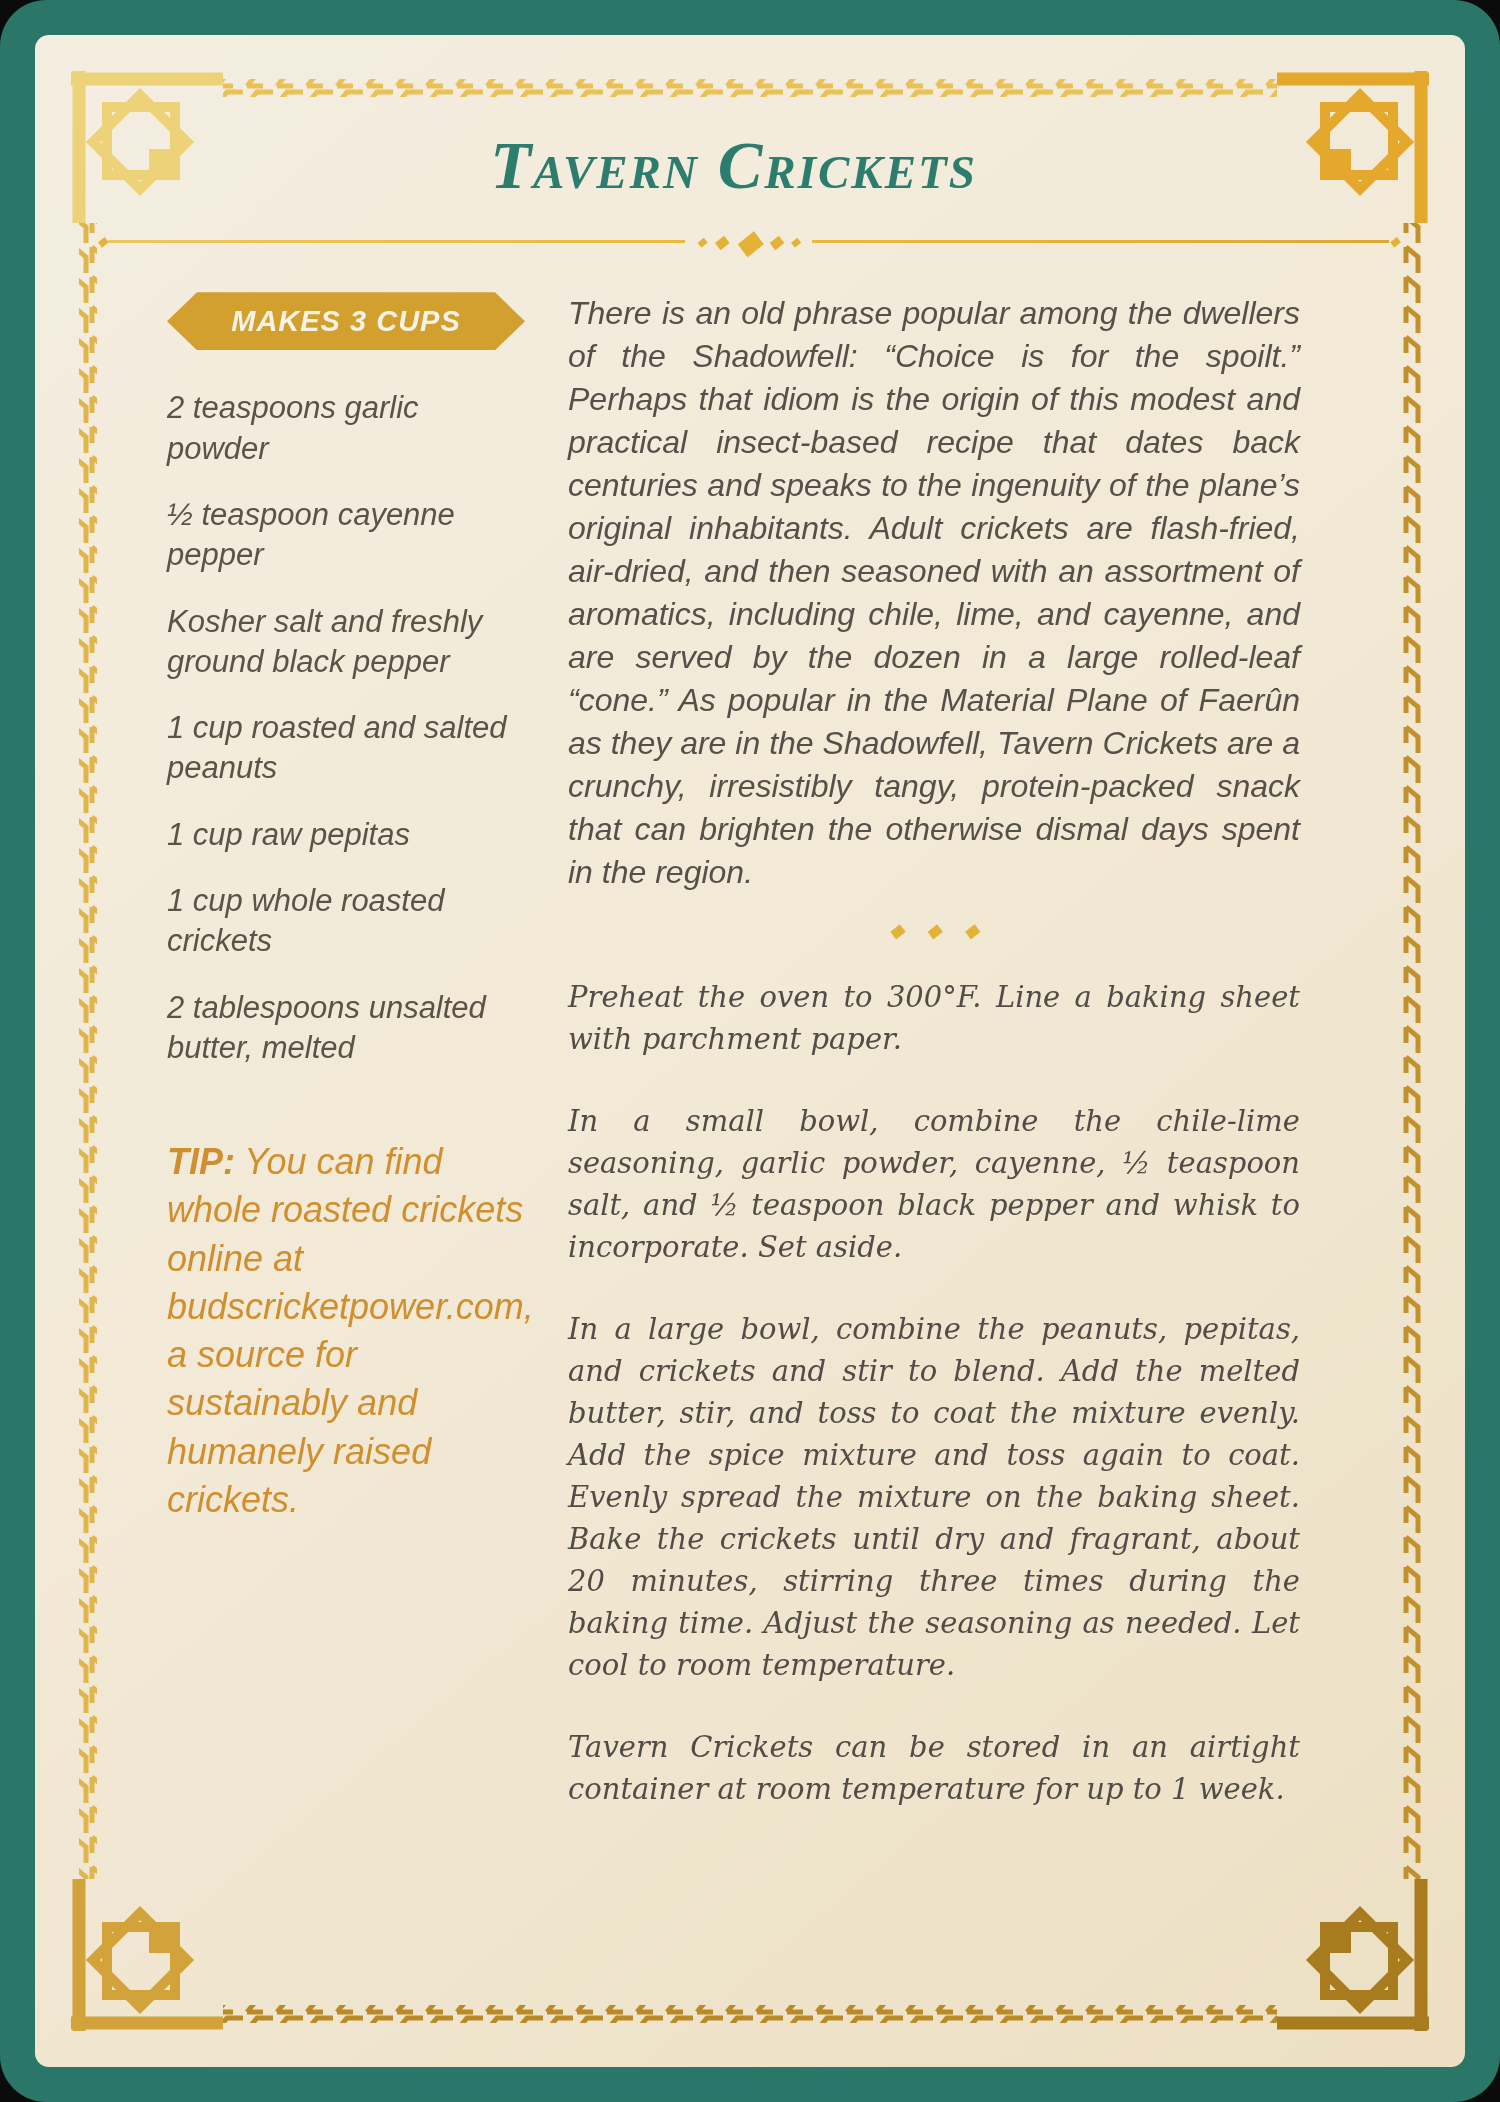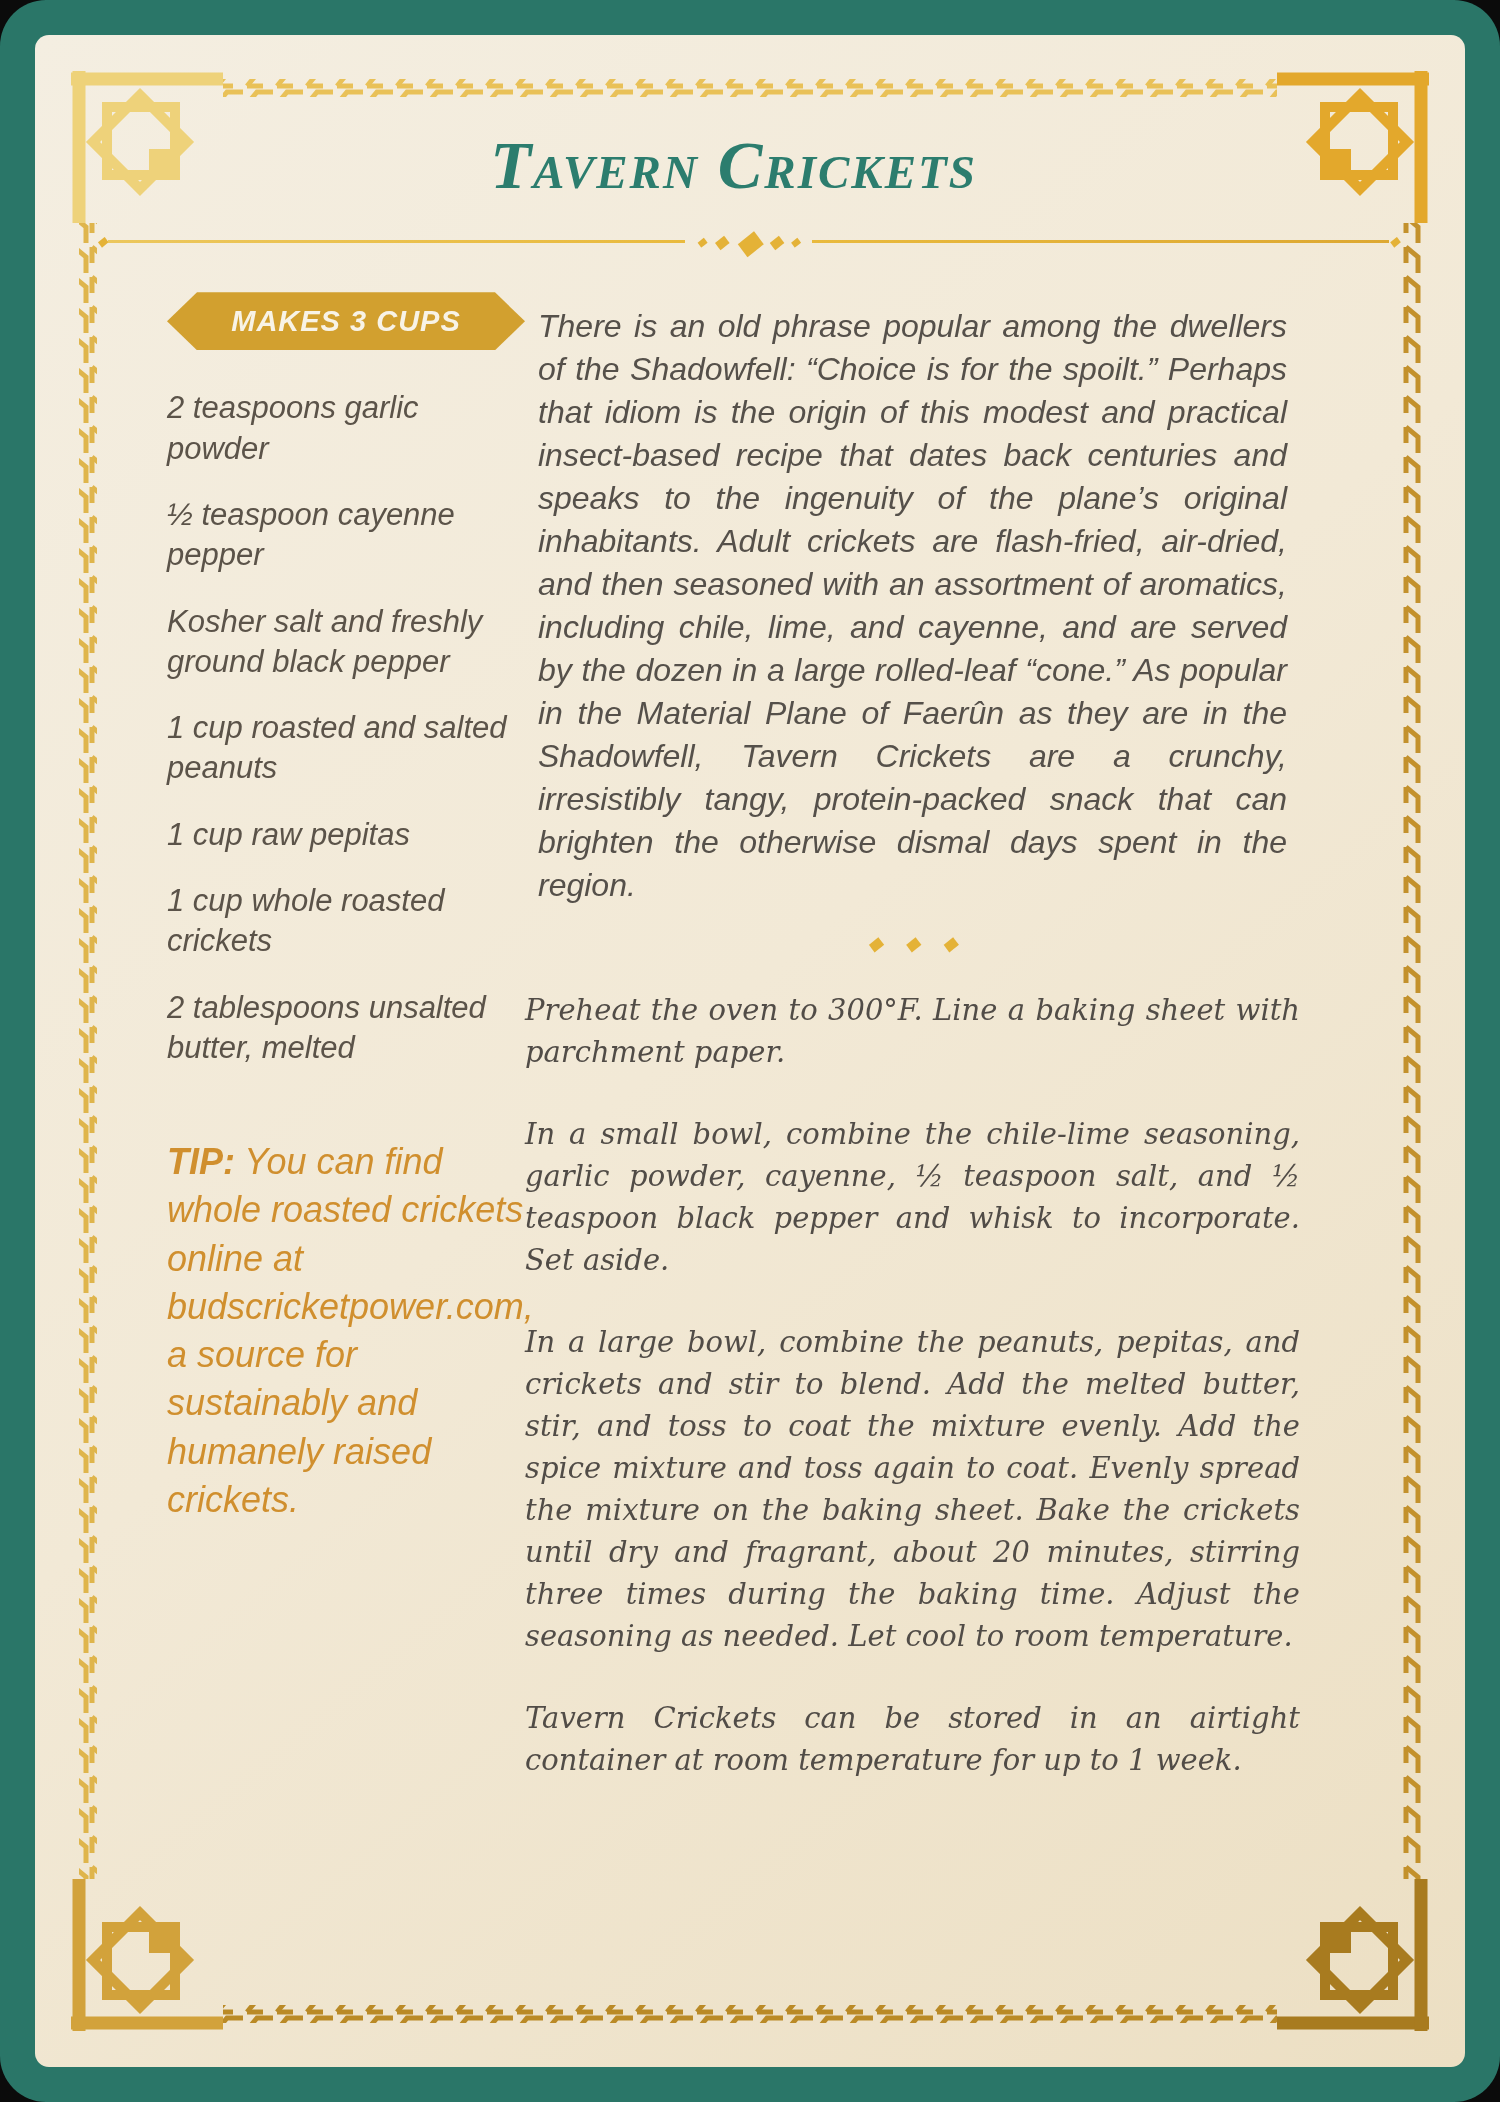--- a/index.html
+++ b/index.html
@@ -46,21 +46,21 @@
     display:flex;align-items:center;
     margin:24px -100px 0 -70px;
     height:34px;
   }
   .dv-line{flex:1;height:3px;}
   .dv-line.l{background:linear-gradient(90deg,#ecc75d,#e9ba3e);}
   .dv-line.r{background:linear-gradient(90deg,#e9ba3e,#dda832);}
   .dv-end{font-size:14px;color:var(--divider-gold,#e4b237);line-height:1;}
   .dv-center{display:flex;align-items:center;gap:7px;padding:0 12px;color:var(--divider-gold,#eab82e);line-height:1;}
   .d-s{font-size:13px;} .d-m{font-size:19px;} .d-l{font-size:34px;}
-  .columns{display:flex;margin-top:34px;}
+  .columns{display:flex;gap:43px;margin-top:34px;}
   .left-col{width:358px;flex:none;}
   .right-col{flex:1;min-width:0;}
   .yield-badge{
     box-sizing:border-box;
     width:358px;height:58px;
     background:var(--badge-gold,#d2a02f);
     clip-path:polygon(30px 0%, calc(100% - 30px) 0%, 100% 50%, calc(100% - 30px) 100%, 30px 100%, 0% 50%);
     color:var(--badge-text,#f8f3e6);
     font-weight:bold;font-size:29px;letter-spacing:1px;
     text-align:center;line-height:58px;
@@ -69,21 +69,21 @@
   .ingredients{list-style:none;margin:0;padding:0;
     font-size:31px;line-height:1.3;color:var(--ingredient-ink,#5b5349);}
   .ingredients li{margin:0 0 26px 0;}
   .tip{
     margin-top:70px;
     font-size:36px;line-height:1.34;
     color:var(--tip-orange,#d08f2e);
   }
   .tip strong{font-weight:bold;color:var(--tip-orange,#c9861f);}
   .intro{
-    margin:13px;
+    margin:0;
     font-size:32px;line-height:43px;
     text-align:justify;
     color:var(--ink,#55504a);
   }
   .sep3{display:flex;justify-content:center;gap:22px;margin:26px 0 36px;
     color:var(--divider-gold,#d9a62f);font-size:20px;line-height:1;}
   .steps p{
     margin:0 0 40px 0;
     font-family:"DejaVu Serif", serif;
     font-size:29px;line-height:42px;

